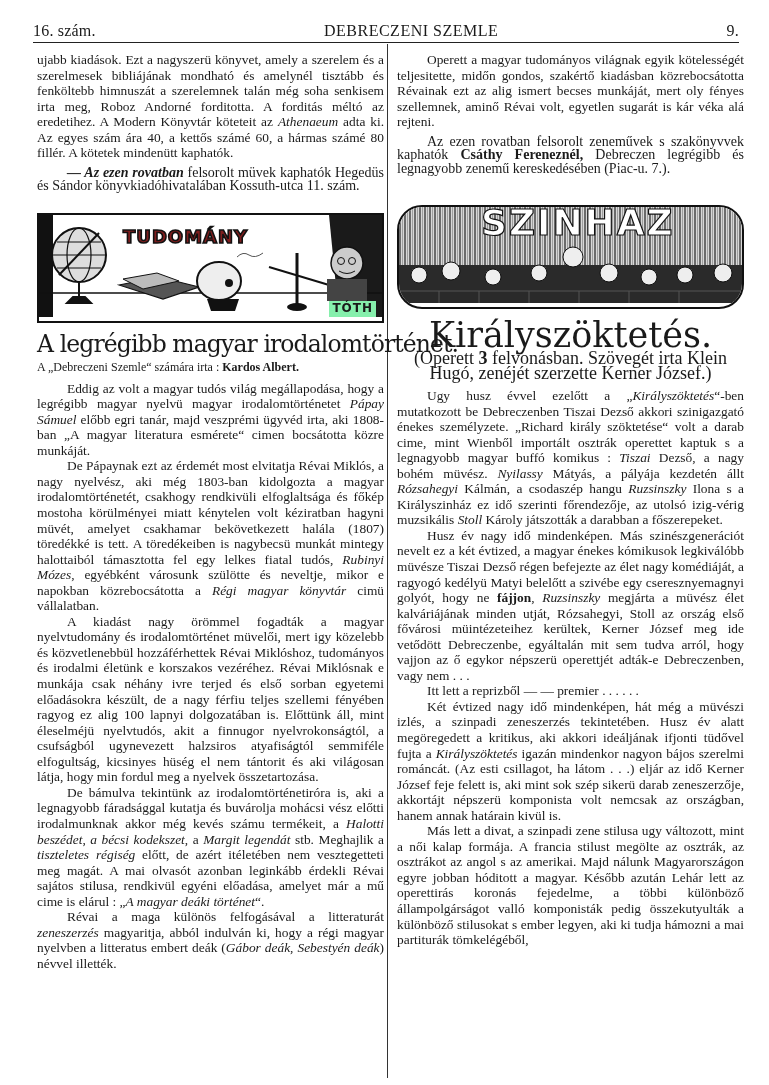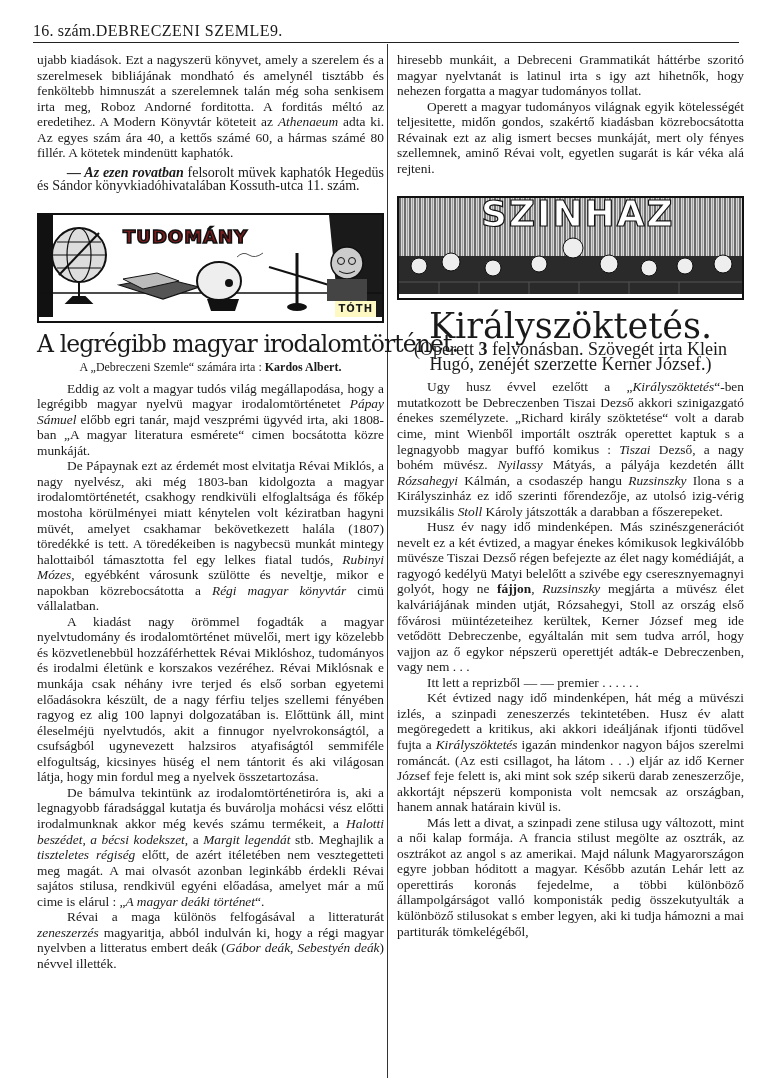--- a/index.html
+++ b/index.html
@@ -4,21 +4,21 @@
 <style>
   html, body { margin: 0; padding: 0; }
   body {
     width: 769px; height: 1085px; overflow: hidden;
     background: #ffffff; color: #1a1a1a;
     font-family: "Liberation Serif", "DejaVu Serif", serif;
     position: relative;
   }
   .header {
     position: absolute; left: 33px; top: 16px; width: 706px; height: 24px;
-    display: flex; align-items: flex-end;
+    display: flex; justify-content: space-between; align-items: flex-end;
     font-size: 16px; letter-spacing: 0.2px;
   }
   .header .center { letter-spacing: 0.5px; }
   .header-rule {
     position: absolute; left: 33px; top: 42px; width: 706px; height: 0;
     border-top: 1.5px solid #222;
   }
   .col-rule {
     position: absolute; left: 387px; top: 44px; width: 0; height: 1034px;
     border-left: 1.3px solid #333;
@@ -38,45 +38,45 @@
   .note.ind { text-indent: 55px; }
   .note.r-ind { text-indent: 30px; }
   i, em { font-style: italic; }
   b { font-weight: bold; }
 
   .banner {
     position: relative; border: 2px solid #111; background: #fff;
     overflow: hidden;
   }
   .banner-tud { height: 106px; margin-top: 20px; }
-  .banner-szin { height: 100px; margin-top: 20px; }
+  .banner-szin { height: 100px; margin-top: 30px; border-radius: 25px; }
   .banner-label {
     position: absolute; font-family: "DejaVu Sans", sans-serif; font-weight: bold;
   }
   .tud-label {
     left: 84px; top: 14px; font-size: 18px; color: #7f1d1d;
     -webkit-text-stroke: 1.6px #111; letter-spacing: 1px;
   }
   .szin-label {
     left: 82px; top: 8px; font-size: 36px; color: #fff; letter-spacing: 2px;
     -webkit-text-stroke: 1.2px #111;
   }
   .signature {
-    position: absolute; right: 6px; bottom: 4px; font-size: 10px;
+    position: absolute; right: 6px; bottom: 4px; font-size: 12px;
     font-family: "DejaVu Sans", sans-serif; font-weight: bold;
-    background: #fef9c3; padding: 0 3px; letter-spacing: 1px;
+    background: #86efac; padding: 0 3px; letter-spacing: 1px;
   }
 
   .title-l {
     font-family: "DejaVu Serif", serif; font-size: 23.5px; line-height: 30px;
     margin-top: 6px !important; text-align: center; letter-spacing: -0.9px;
     white-space: nowrap;
   }
   .byline {
-    font-size: 12px; text-align: center; line-height: 16px; margin-bottom: 6px !important;
+    font-size: 12px; line-height: 16px; margin-bottom: 6px !important;
   }
   .title-r {
     font-family: "DejaVu Serif", serif; font-size: 35px; line-height: 32px;
     margin-top: 10px !important; text-align: center;
   }
   .subtitle {
     font-size: 18px; line-height: 15px; text-align: center; margin-bottom: 7px !important;
   }
 </style>
 </head>
@@ -150,23 +150,23 @@
       <p class="ind"><span>Eddig az volt a magyar tudós világ megállapodása, hogy a legrégibb magyar nyelvü magyar irodalomtörténetet </span><i>Pápay Sámuel</i><span> előbb egri tanár, majd veszprémi ügyvéd irta, aki 1808-ban „A magyar literatura esmérete“ cimen bocsátotta közre munkáját.</span></p>
       <p class="ind"><span>De Pápaynak ezt az érdemét most elvitatja Révai Miklós, a nagy nyelvész, aki még 1803-ban kidolgozta a magyar irodalomtörténetét, csakhogy rendkivüli elfoglaltsága és főkép mostoha körülményei miatt kénytelen volt kéziratban hagyni müvét, amelyet csakhamar bekövetkezett halála (1807) töredékké is tett. A töredékeiben is nagybecsü munkát mintegy halottaiból támasztotta fel egy lelkes fiatal tudós, </span><i>Rubinyi Mózes</i><span>, egyébként városunk szülötte és neveltje, mikor e napokban közrebocsátotta a </span><i>Régi magyar könyvtár</i><span> cimü vállalatban.</span></p>
       <p class="ind"><span>A kiadást nagy örömmel fogadták a magyar nyelvtudomány és irodalomtörténet müvelői, mert igy közelebb és közvetlenebbül hozzáférhettek Révai Miklóshoz, tudományos és irodalmi életünk e korszakos vezéréhez. Révai Miklósnak e munkája csak néhány ivre terjed és első sorban egyetemi előadásokra készült, de a nagy férfiu teljes szellemi fényében ragyog ez alig 100 lapnyi dolgozatában is. Előttünk áll, mint éleselméjü nyelvtudós, akit a finnugor nyelvrokonságtól, a csufságból ugynevezett halzsiros atyafiságtól semmiféle elfogultság, kicsinyes hüség el nem tántorit és aki világosan látja, hogy min fordul meg a nyelvek összetartozása.</span></p>
       <p class="ind"><span>De bámulva tekintünk az irodalomtörténetiróra is, aki a legnagyobb fáradsággal kutatja és buvárolja mohácsi vész előtti irodalmunknak akkor még kevés számu termékeit, a </span><i>Halotti beszédet</i><span>, </span><i>a bécsi kodekszet</i><span>, a </span><i>Margit legendát</i><span> stb. Meghajlik a </span><i>tiszteletes régiség</i><span> előtt, de azért itéletében nem vesztegetteti meg magát. A mai olvasót azonban leginkább érdekli Révai sajátos stilusa, rendkivül egyéni előadása, amelyet már a mű cime is elárul : „</span><i>A magyar deáki történet</i><span>“.</span></p>
       <p class="ind"><span>Révai a maga különös felfogásával a litteraturát </span><i>zeneszerzés</i><span> magyaritja, abból indulván ki, hogy a régi magyar nyelvben a litteratus embert deák (</span><i>Gábor deák</i><span>, </span><i>Sebestyén deák</i><span>) névvel illették.</span></p>
     </div>
 </div>
 
 <div class="col right">
   <div id="right-intro">
-      <p><span>hiresebb munkáit, a Debreceni Grammatikát háttérbe szoritó magyar nyelvtanát is latinul irta s igy azt hihetnők, hogy nehezen forgatta a magyar tudományos tollat.</span></p>
       <p class="ind"><span>Operett a magyar tudományos világnak egyik kötelességét teljesitette, midőn gondos, szakértő kiadásban közrebocsátotta Révainak ezt az alig ismert becses munkáját, mert oly fényes szellemnek, aminő Révai volt, egyetlen sugarát is kár véka alá rejteni.</span></p>
     </div>
+  <p class="note r-ind"><span>Az ezen rovatban felsorolt zeneművek s szakönyvvek kaphatók </span><b>Csáthy Fereneznél,</b><span> Debreczen legrégibb és legnagyobb zenemű kereskedésében (Piac-u. 7.).</span></p>
 
   <div class="banner banner-szin">
     <svg width="343" height="96" viewBox="0 0 343 96" style="position:absolute;left:0;top:0">
       <defs>
         <pattern id="curtain" width="5" height="60" patternUnits="userSpaceOnUse">
           <rect width="5" height="60" fill="#d8d8d8"></rect>
           <line x1="1" y1="0" x2="1" y2="60" stroke="#222" stroke-width="1.2"></line>
           <line x1="3.5" y1="0" x2="3.5" y2="60" stroke="#777" stroke-width="0.6"></line>
         </pattern>
       </defs>

